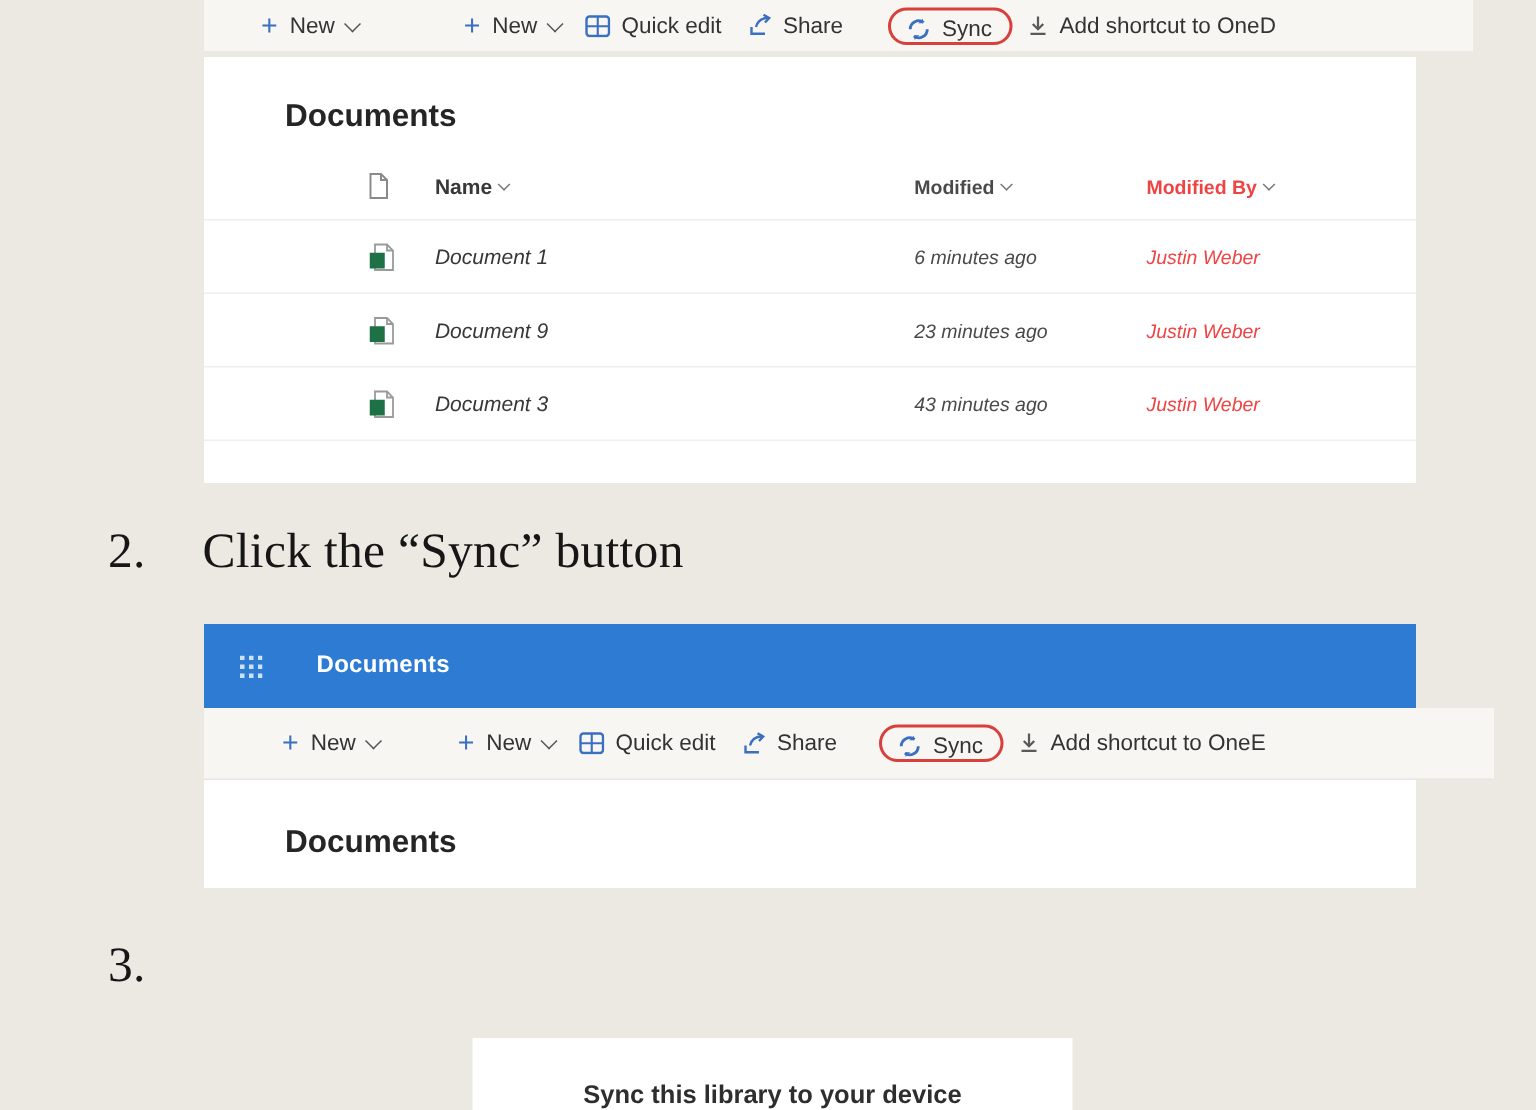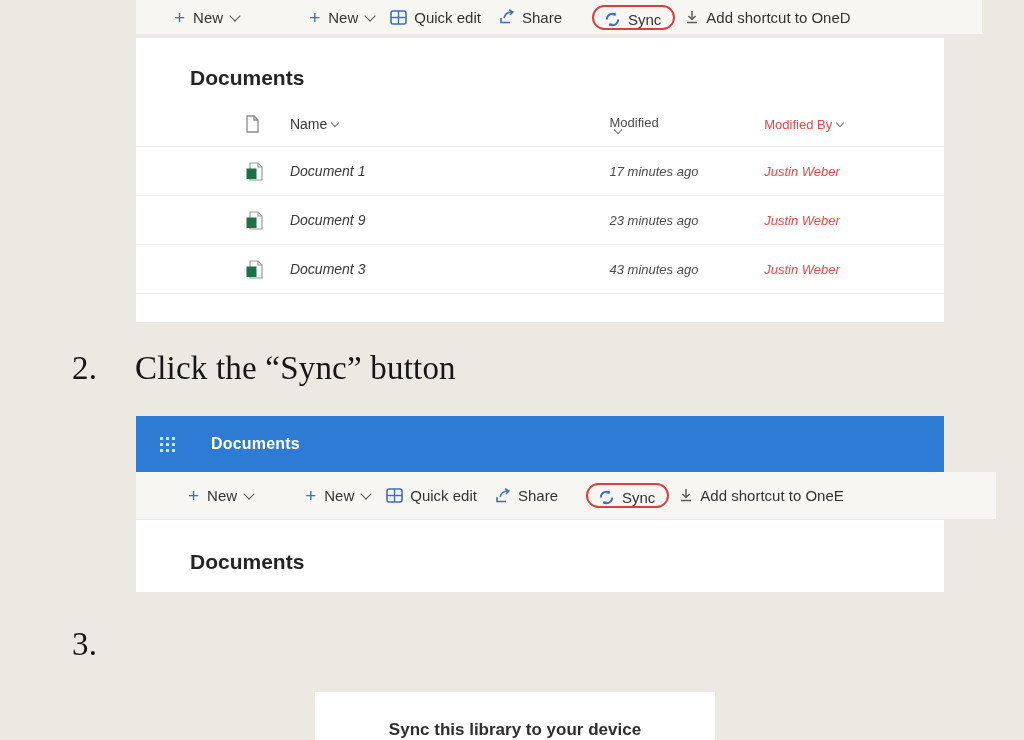--- a/index.html
+++ b/index.html
@@ -22,25 +22,25 @@
   .chev.sm{width:5px;height:5px;margin-left:5px;border-color:#777;}
   .tb-icon{display:inline-flex;margin-right:7px;flex:0 0 auto;}
   .sync-box{
     display:flex;align-items:center;border:2.5px solid #D8403C;border-radius:15px;
     padding:4px 12px 0 10px;background:transparent;
   }
   
   .panel{position:absolute;background:#fff;}
   .lib-title{font-size:21px;font-weight:700;color:#252525;margin:0;}
   .thead,.trow{display:flex;align-items:center;border-bottom:1px solid #F0EEEB;}
-  .thead{height:44px;font-size:13.5px;font-weight:400;color:#3A3A3A;}
+  .thead{height:44px;font-size:13.5px;font-weight:700;color:#3A3A3A;}
   .trow{height:48px;font-style:italic;}
   .col-icon{margin-left:108px;width:26px;display:flex;}
   .col-name{margin-left:20px;width:300px;font-size:14px;color:#383838;display:flex;align-items:center;}
-  .col-mod{margin-left:20px;width:155px;font-size:13px;color:#4A4A4A;display:flex;flex-direction:column;}
+  .col-mod{margin-left:20px;width:155px;font-size:13px;color:#4A4A4A;display:flex;align-items:center;}
   .col-by{width:180px;font-size:13px;color:#ef4444;display:flex;align-items:center;}
   
   .app-bar{
     position:absolute;left:136px;top:416px;width:808px;height:56px;
     background:#2E7BD4;display:flex;align-items:center;color:#fff;
   }
   .app-bar-title{font-size:16px;font-weight:700;margin-left:36px;letter-spacing:.2px;}
   .waffle{margin-left:24px;display:inline-flex;}
   
   .step{
@@ -139,21 +139,21 @@
 
   <div class="trow">
     <span class="col-icon">
       <svg width="21" height="21" viewBox="0 0 21 21">
           <path d="M6 2h8l4 4v13H6z" fill="#fff" stroke="#9a9a9a" stroke-width="1.2"></path>
           <path d="M14 2v4h4" fill="none" stroke="#9a9a9a" stroke-width="1.2"></path>
           <rect x="2.5" y="7.5" width="10" height="10.5" fill="#1E7145"></rect>
         </svg>
     </span>
     <span class="col-name">Document 1</span>
-    <span class="col-mod">17 minutes ago</span>
+    <span class="col-mod">6 minutes ago</span>
     <span class="col-by">Justin Weber</span>
   </div>
 
   <div class="trow">
     <span class="col-icon">
       <svg width="21" height="21" viewBox="0 0 21 21">
           <path d="M6 2h8l4 4v13H6z" fill="#fff" stroke="#9a9a9a" stroke-width="1.2"></path>
           <path d="M14 2v4h4" fill="none" stroke="#9a9a9a" stroke-width="1.2"></path>
           <rect x="2.5" y="7.5" width="10" height="10.5" fill="#1E7145"></rect>
         </svg>

